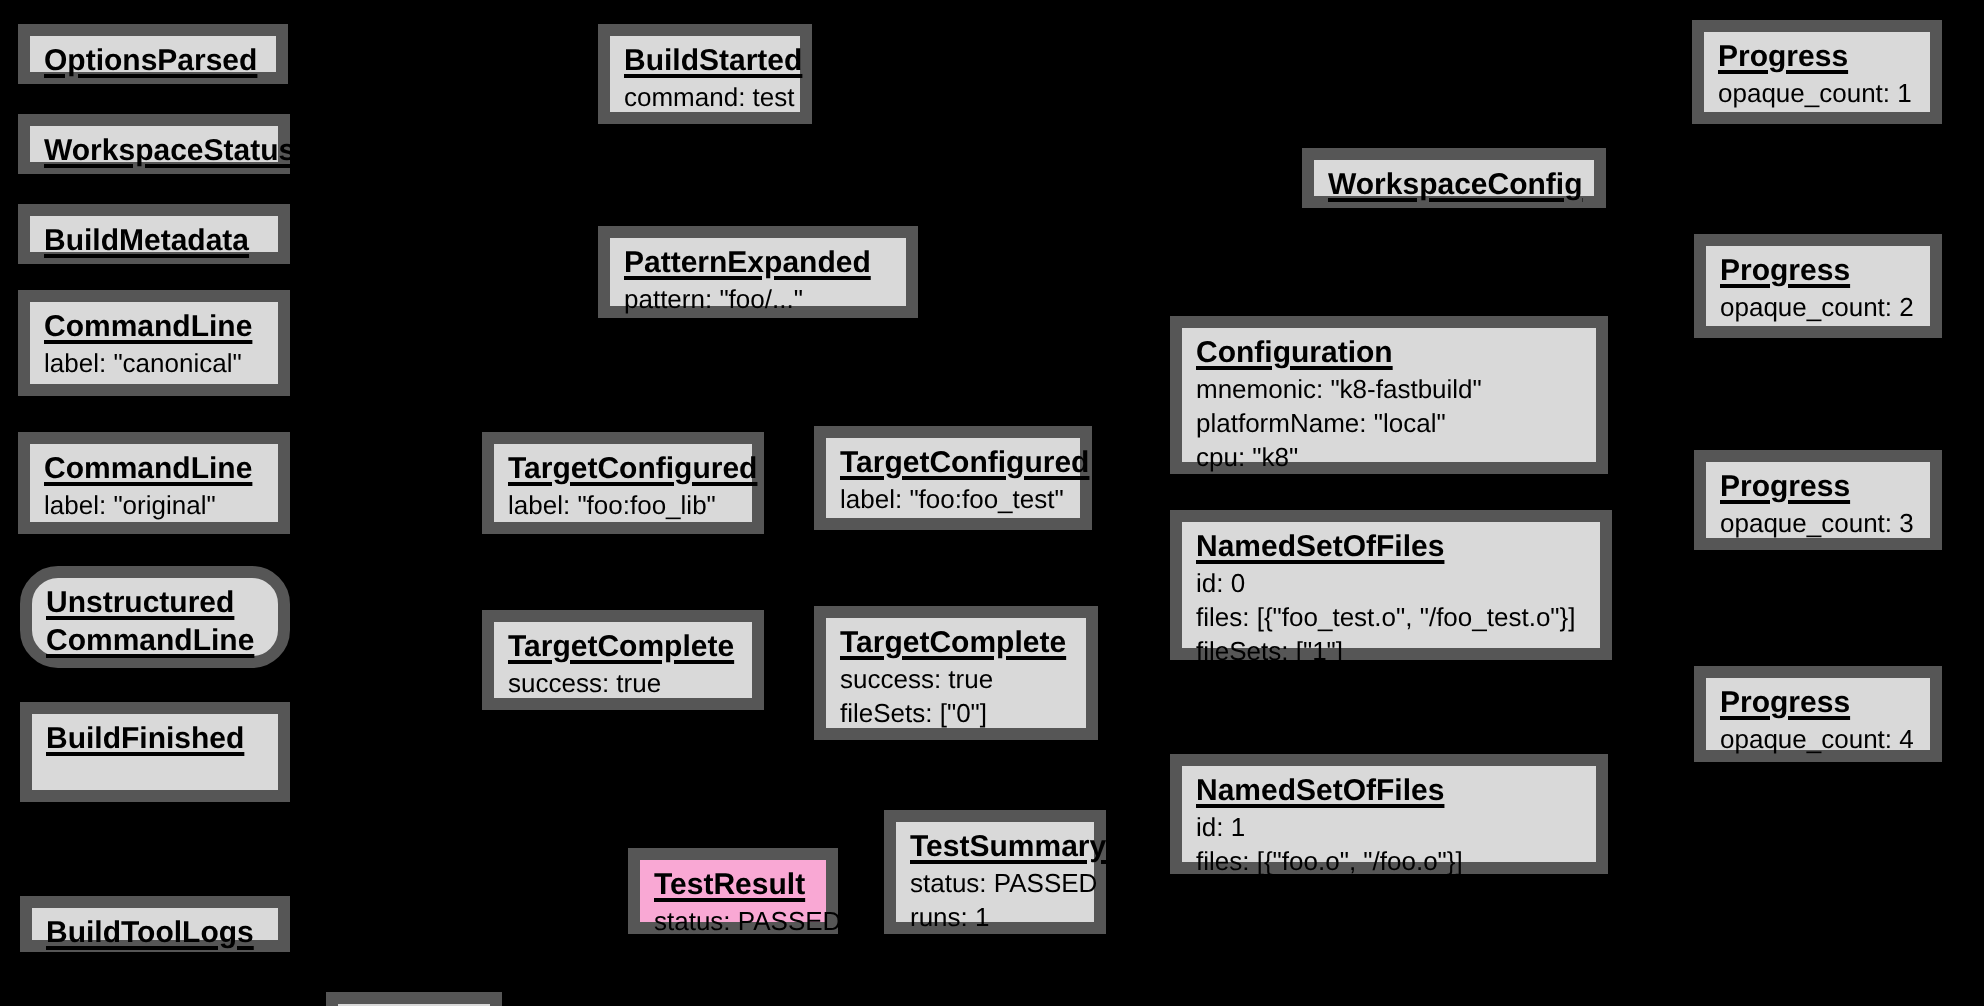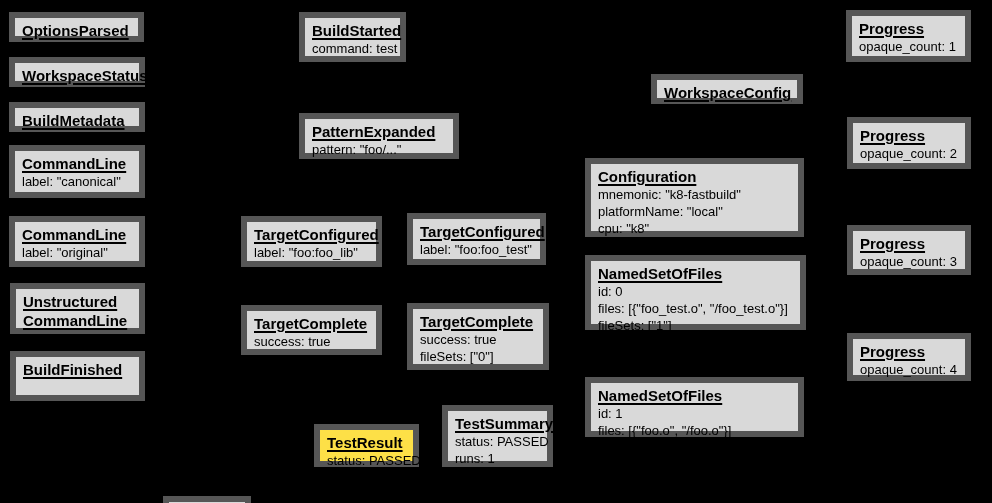--- a/index.html
+++ b/index.html
@@ -54,26 +54,29 @@
       <div class="node-title">BuildMetadata</div>
     </div>
     <div class="node" style="left: 9px; top: 145px; width: 136px; height: 53px; background: rgb(217, 217, 217); border-color: rgb(86, 86, 86);">
       <div class="node-title">CommandLine</div>
       <div class="node-detail">label: "canonical"</div>
     </div>
     <div class="node" style="left: 9px; top: 216px; width: 136px; height: 51px; background: rgb(217, 217, 217); border-color: rgb(86, 86, 86);">
       <div class="node-title">CommandLine</div>
       <div class="node-detail">label: "original"</div>
     </div>
-    <div class="node" style="left: 10px; top: 283px; width: 135px; height: 51px; background: rgb(217, 217, 217); border-color: rgb(86, 86, 86);">
+    <div class="node" style="left: 10px; top: 283px; width: 135px; height: 51px; background: rgb(217, 217, 217); border-color: rgb(86, 86, 86); border-radius: 19px;">
       <div class="node-title">Unstructured
 CommandLine</div>
     </div>
     <div class="node" style="left: 10px; top: 351px; width: 135px; height: 50px; background: rgb(217, 217, 217); border-color: rgb(86, 86, 86);">
       <div class="node-title">BuildFinished</div>
+    </div>
+    <div class="node" style="left: 10px; top: 448px; width: 135px; height: 28px; background: rgb(217, 217, 217); border-color: rgb(86, 86, 86);">
+      <div class="node-title">BuildToolLogs</div>
     </div>
     <div class="node" style="left: 163px; top: 448px; width: 88px; height: 28px; background: rgb(217, 217, 217); border-color: rgb(86, 86, 86); margin-top: 48px;">
       <div class="node-title">BuildMetrics</div>
     </div>
     <div class="node" style="left: 299px; top: 12px; width: 107px; height: 50px; background: rgb(217, 217, 217); border-color: rgb(86, 86, 86);">
       <div class="node-title">BuildStarted</div>
       <div class="node-detail">command: test</div>
     </div>
     <div class="node" style="left: 299px; top: 113px; width: 160px; height: 46px; background: rgb(217, 217, 217); border-color: rgb(86, 86, 86);">
       <div class="node-title">PatternExpanded</div>
@@ -89,21 +92,21 @@
     </div>
     <div class="node" style="left: 241px; top: 305px; width: 141px; height: 50px; background: rgb(217, 217, 217); border-color: rgb(86, 86, 86);">
       <div class="node-title">TargetComplete</div>
       <div class="node-detail">success: true</div>
     </div>
     <div class="node" style="left: 407px; top: 303px; width: 142px; height: 67px; background: rgb(217, 217, 217); border-color: rgb(86, 86, 86);">
       <div class="node-title">TargetComplete</div>
       <div class="node-detail">success: true</div>
       <div class="node-detail">fileSets: ["0"]</div>
     </div>
-    <div class="node" style="left: 314px; top: 424px; width: 105px; height: 43px; background: #fde047; border-color: rgb(86, 86, 86);">
+    <div class="node" style="left: 314px; top: 424px; width: 105px; height: 43px; background: #f9a8d4; border-color: rgb(86, 86, 86);">
       <div class="node-title">TestResult</div>
       <div class="node-detail">status: PASSED</div>
     </div>
     <div class="node" style="left: 442px; top: 405px; width: 111px; height: 62px; background: rgb(217, 217, 217); border-color: rgb(86, 86, 86);">
       <div class="node-title">TestSummary</div>
       <div class="node-detail">status: PASSED</div>
       <div class="node-detail">runs: 1</div>
     </div>
     <div class="node" style="left: 651px; top: 74px; width: 152px; height: 30px; background: rgb(217, 217, 217); border-color: rgb(86, 86, 86);">
       <div class="node-title">WorkspaceConfig</div>

